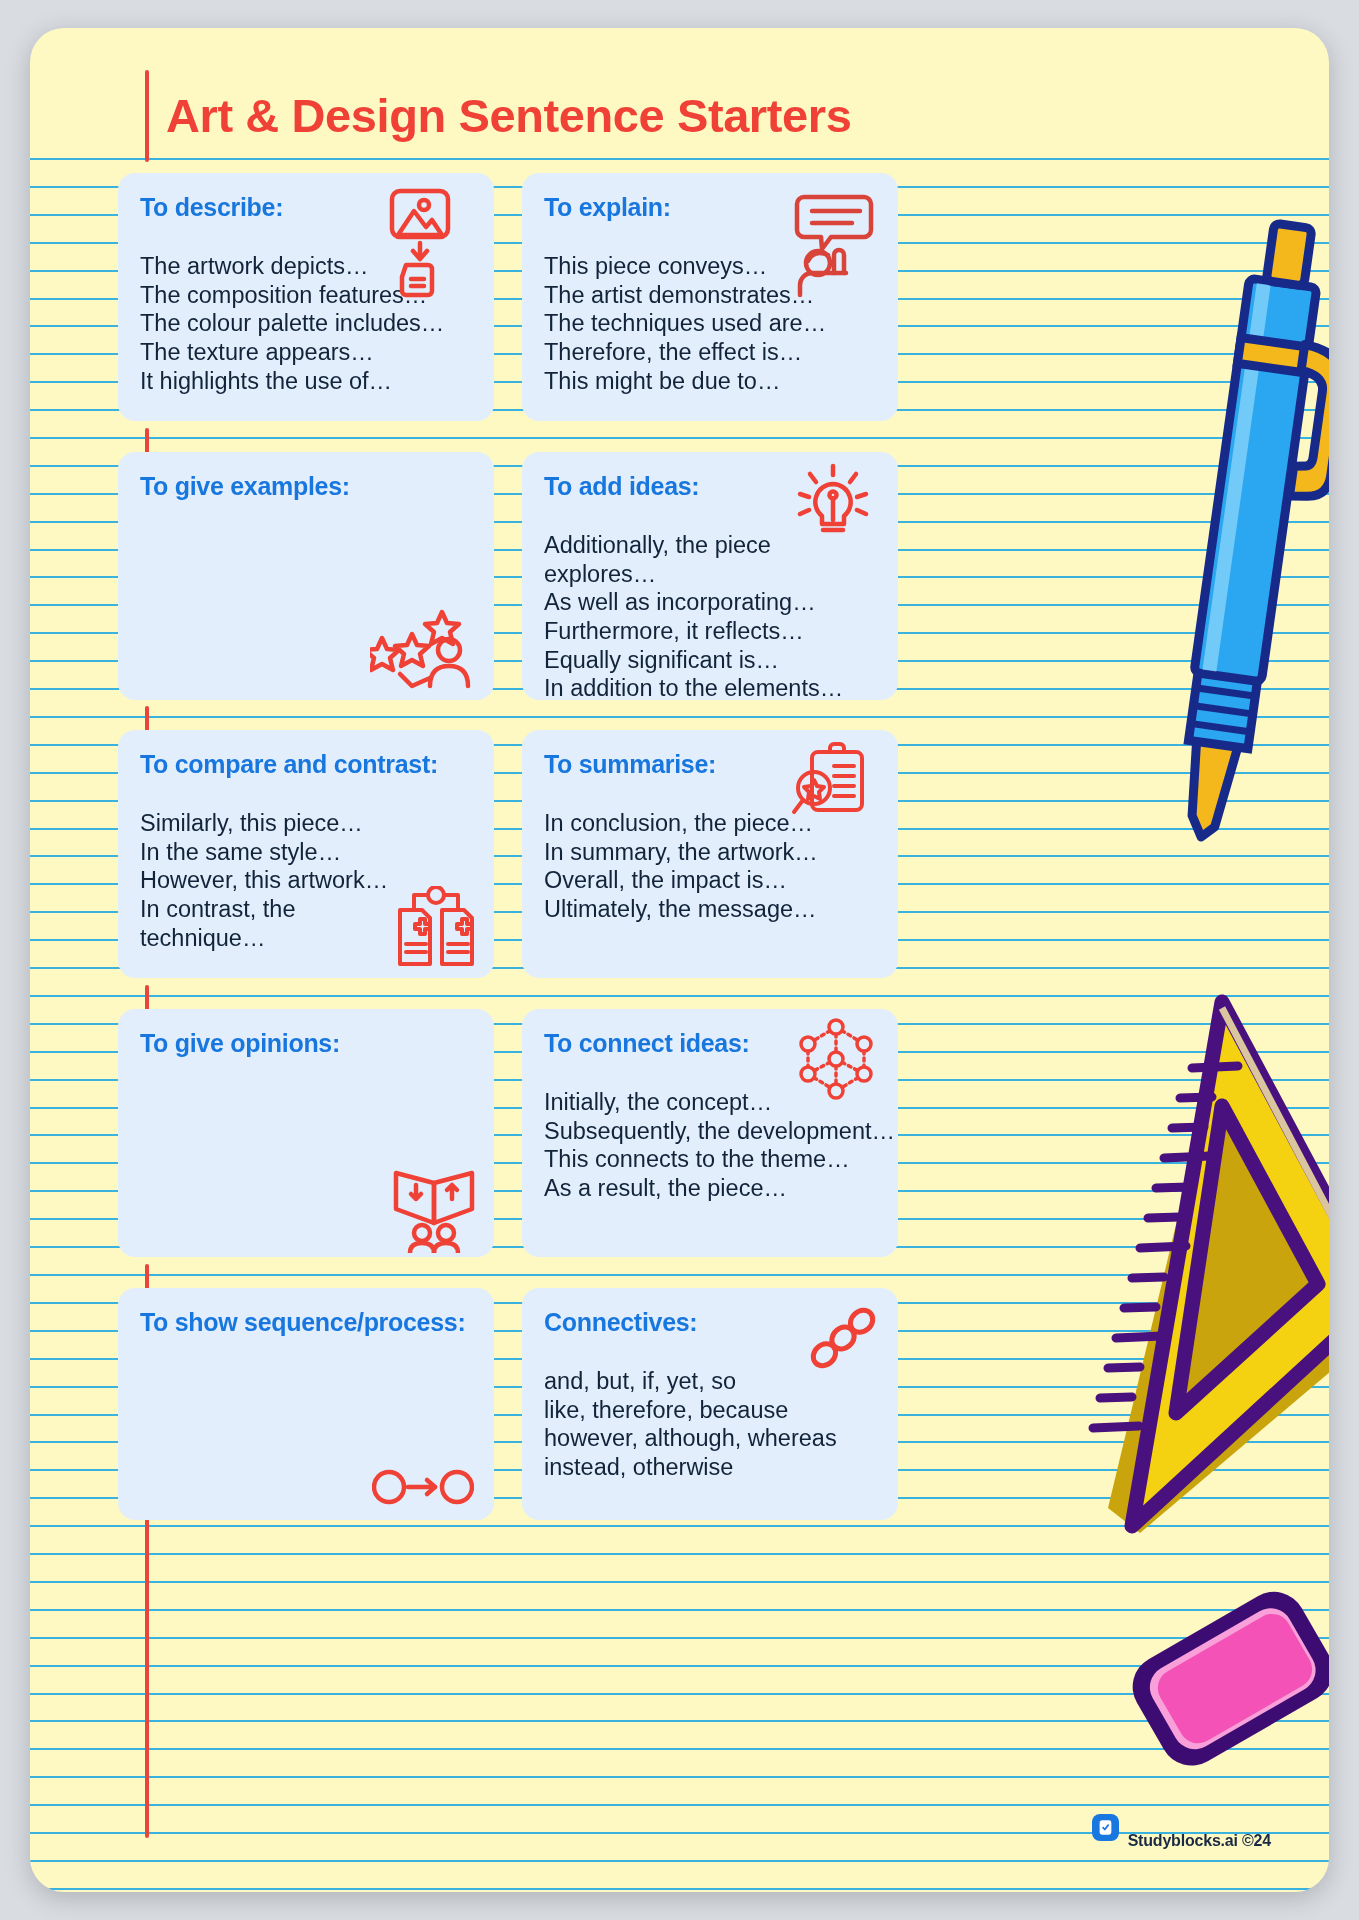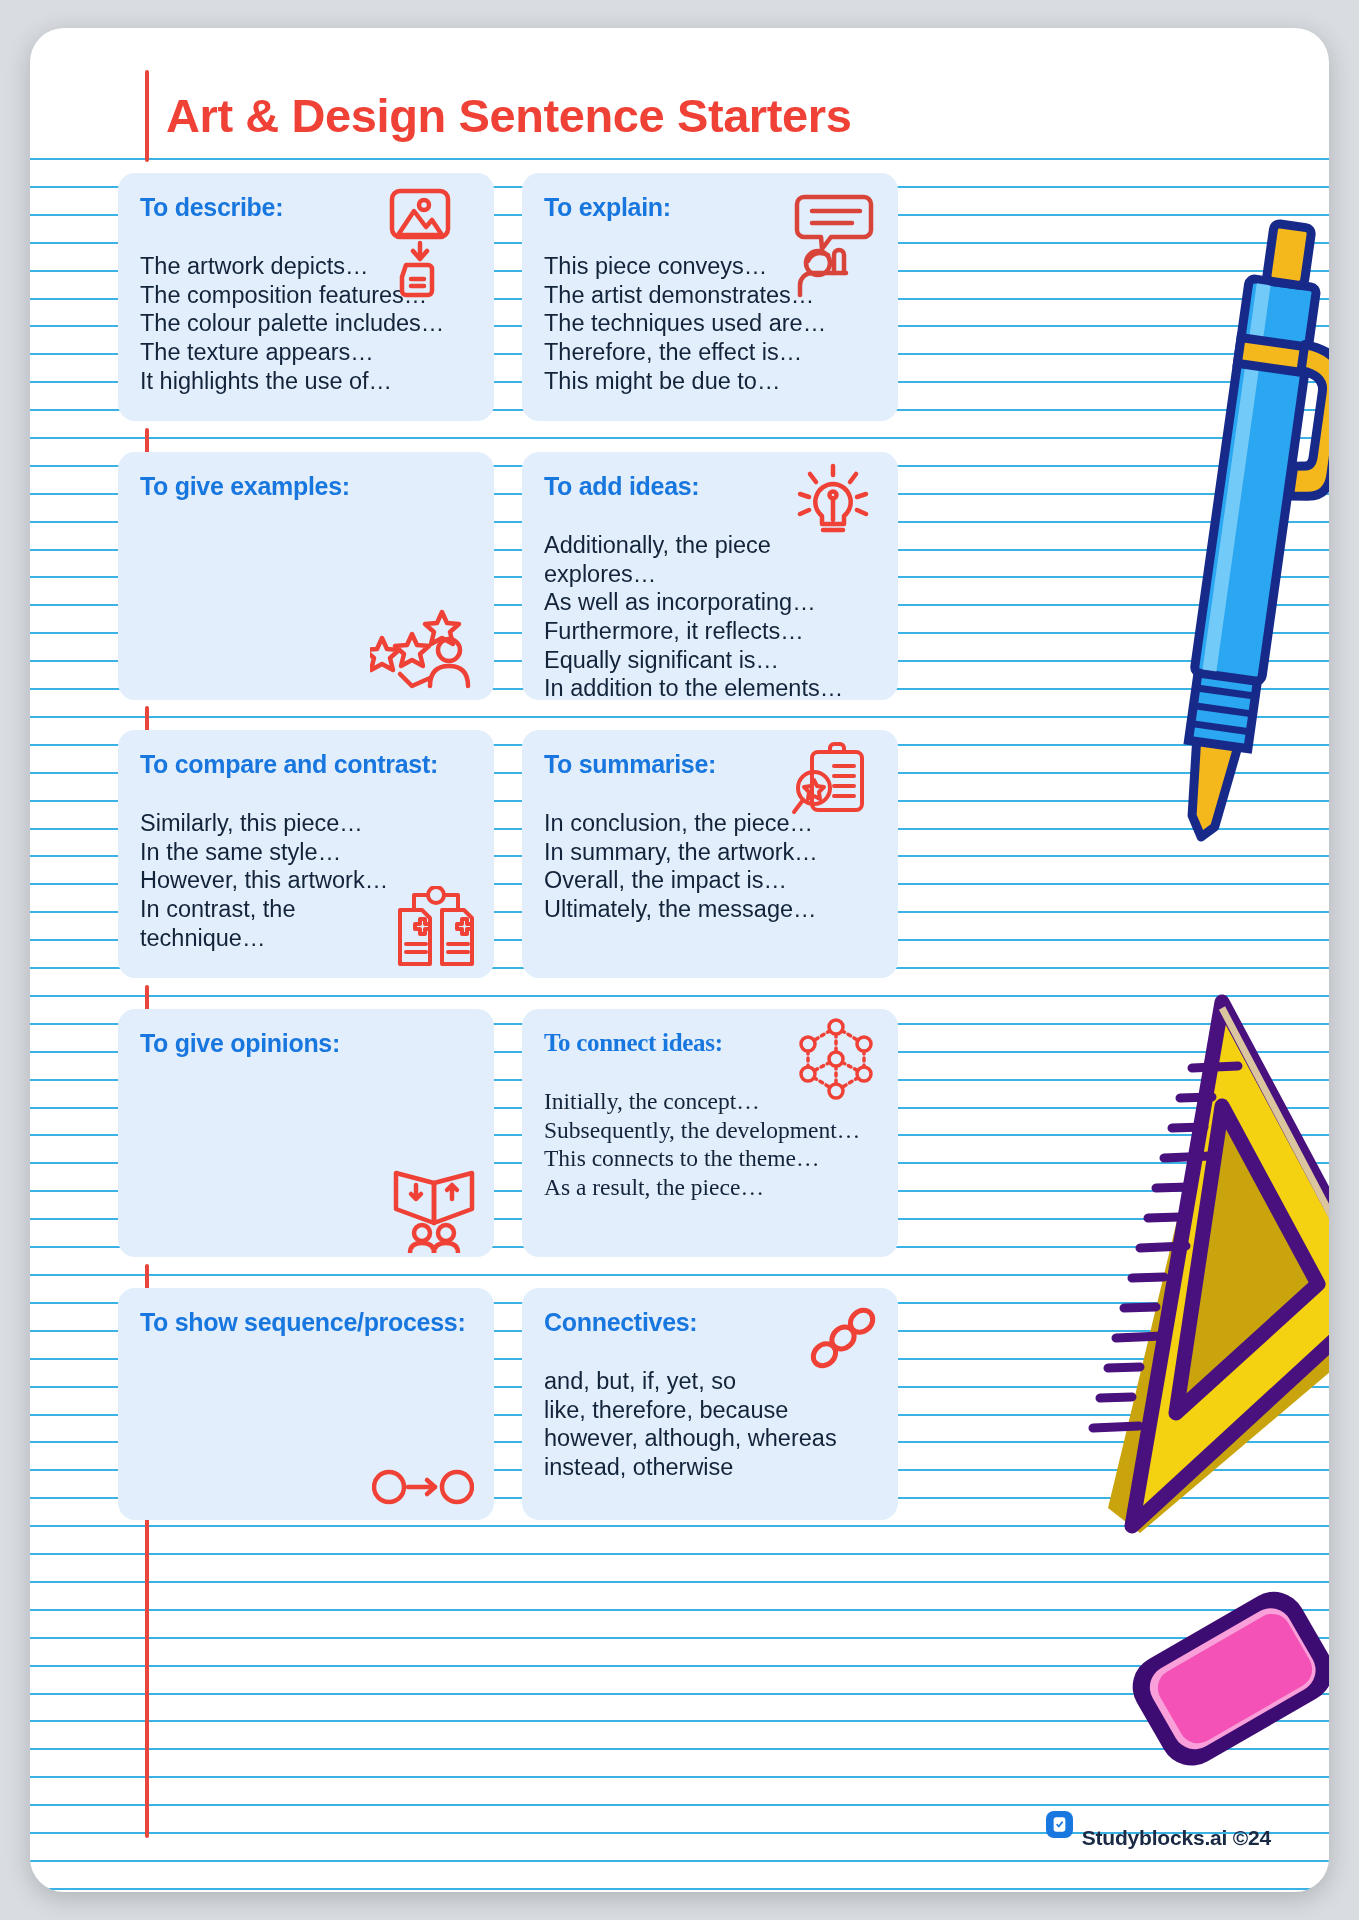--- a/index.html
+++ b/index.html
@@ -5,21 +5,21 @@
   html,body{margin:0;padding:0;background:#d9dde2;}
   body{
     width:1359px;height:1920px;overflow:hidden;
     font-family:"Liberation Sans","DejaVu Sans",sans-serif;
   }
 
   
   .sheet{
     position:absolute;left:30px;top:28px;
     width:1299px;height:1864px;
-    background:#ffffff;
+    background:#fef9c3;
     border-radius:34px;
     box-shadow:0 6px 26px rgba(0,0,0,.20);
     overflow:hidden;
   }
 
   
   .rules{position:absolute;left:0;top:0;right:0;bottom:0;}
   .rule{position:absolute;left:0;right:0;height:2px;background:#29ABE2;opacity:.92;}
 
   
@@ -58,21 +58,21 @@
 
   
   .footer{
     position:absolute;right:58px;bottom:42px;
     display:flex;align-items:center;gap:9px;
   }
   .footer .logo{
     width:27px;height:27px;border-radius:8px;
     background:#1878E0;display:flex;align-items:center;justify-content:center;
   }
-  .footer .brand{font-size:21px;font-weight:bold;color:#1b2a44;letter-spacing:-.2px;margin-top:28px;}
+  .footer .brand{font-size:16px;font-weight:bold;color:#1b2a44;letter-spacing:-.2px;margin-top:28px;}
 </style>
 </head>
 <body>
 
 <div class="sheet">
 
   <div class="rules">
       <div class="rule" style="top: 130px; background: rgb(41, 171, 226);"></div>
       <div class="rule" style="top: 158px; background: rgb(41, 171, 226);"></div>
       <div class="rule" style="top: 186px; background: rgb(41, 171, 226);"></div>
@@ -351,21 +351,21 @@
         <path d="M30 18 v14 M30 32 l-5 -5 M30 32 l5 -5"></path>
         <path d="M66 32 v-14 M66 18 l-5 5 M66 18 l5 5"></path>
         <circle cx="36" cy="66" r="8"></circle>
         <circle cx="60" cy="66" r="8"></circle>
         <path d="M24 86 q0 -10 12 -10 q12 0 12 10"></path>
         <path d="M48 86 q0 -10 12 -10 q12 0 12 10"></path>
       </svg>
     </div>
   </div>
 
-  <div class="card" style="left:492px;top:981px;width:376px;height:248px;font-family:Liberation Serif, serif;">
+  <div class="card" style="left:492px;top:981px;width:376px;height:248px;">
     <h3>To connect ideas:</h3>
     <div class="lines">
       <div>Initially, the concept…</div>
       <div>Subsequently, the development…</div>
       <div>This connects to the theme…</div>
       <div>As a result, the piece…</div>
     </div>
     <div class="card-icon" style="right:24px;top:8px;">
       <svg width="76" height="84" viewBox="0 0 76 84" fill="none" stroke="#EF4136" stroke-width="3.5" stroke-linecap="round" stroke-linejoin="round">
         <g stroke-dasharray="3 4">

